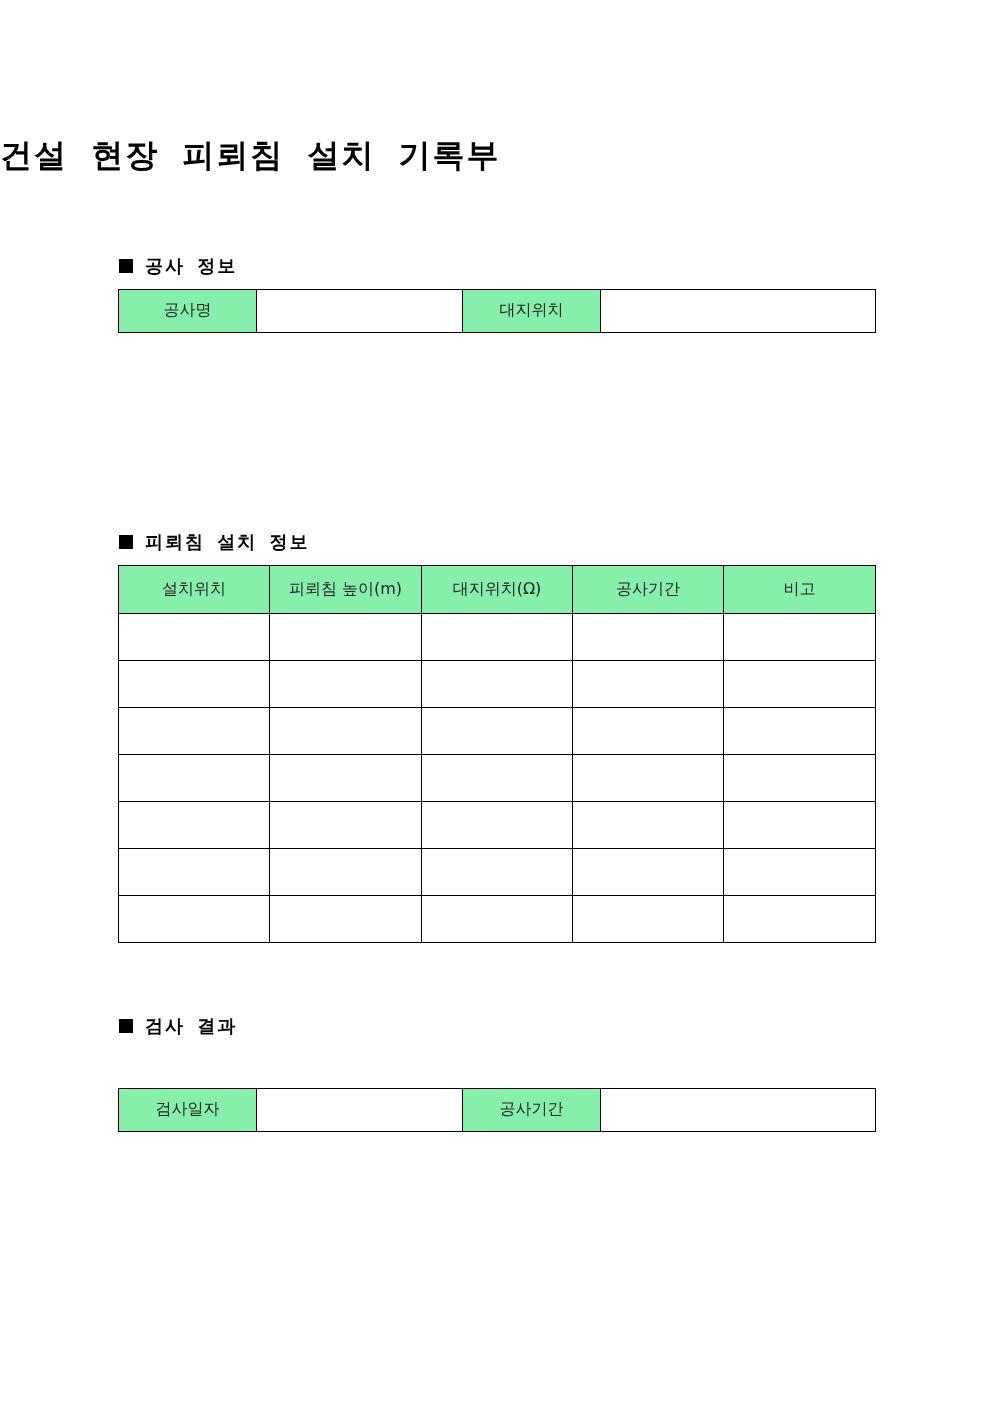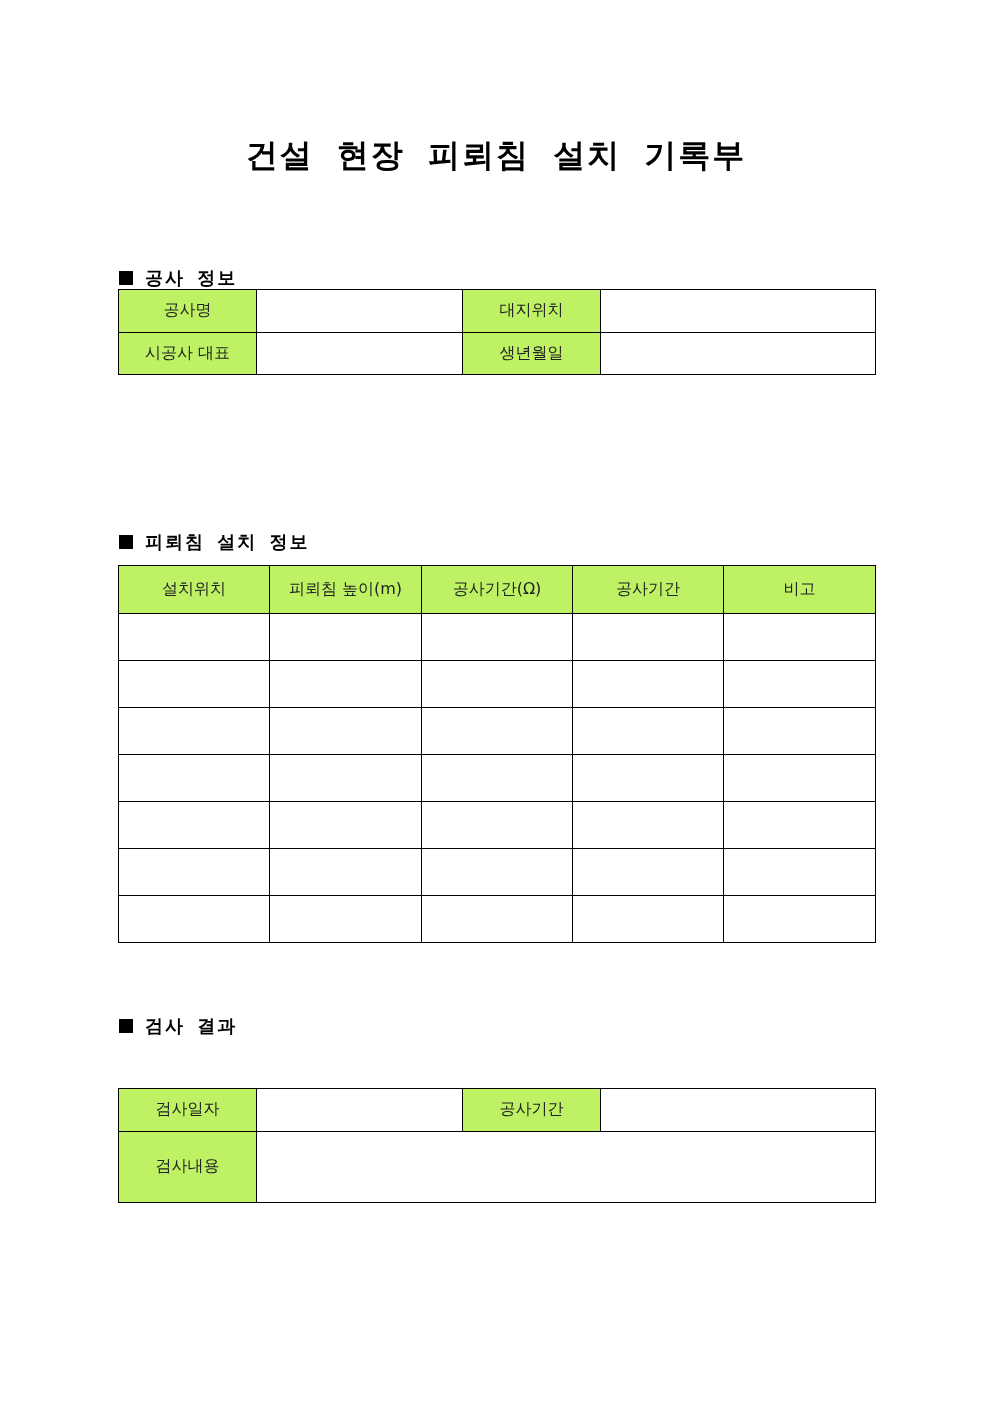--- a/index.html
+++ b/index.html
@@ -1,60 +1,54 @@
 <!DOCTYPE html>
 <html><head>
 <meta charset="utf-8">
 <style>
   html, body { margin: 0; padding: 0; background: #ffffff; }
   body { width: 992px; height: 1403px; position: relative; font-family: "DejaVu Sans", "Liberation Sans", sans-serif; color: #000; }
-  .title { position: absolute; left: 0; width: 992px; top: 134px; text-align: center; font-size: 32px; font-weight: bold; letter-spacing: 2px; word-spacing: 10px; }
+  .title { position: absolute; left: 0; width: 992px; top: 134px; font-size: 32px; font-weight: bold; letter-spacing: 2px; word-spacing: 10px; }
   .section-heading { position: absolute; left: 119px; font-size: 18px; font-weight: bold; display: flex; align-items: center; }
   .section-heading .sq { display: inline-block; width: 14px; height: 14px; background: #000; margin-right: 12px; }
   .section-heading .txt { letter-spacing: 2px; word-spacing: 4px; }
   table { position: absolute; left: 118px; width: 757px; border-collapse: collapse; table-layout: fixed; }
   td { border: 1.5px solid #000; font-size: 16px; text-align: center; vertical-align: middle; padding: 0; color: #222; }
-  td.label { background: #bef264; }
+  td.label { background: #86efac; }
   td.value { background: #ffffff; }
   #t1 { top: 289px; }
   #t1 tr { height: 42.5px; }
   #t2 { top: 565px; padding-left: 44px; }
   #t2 tr.head { height: 48px; }
   #t2 tr.row { height: 47px; }
   #t3 { top: 1050px; margin-top: 38px; }
   #t3 tr.r1, #t3 tr.r2 { height: 42.5px; }
   #t3 tr.r3 { height: 71px; }
 </style>
 </head>
 <body>
 
 <div class="title">건설 현장 피뢰침 설치 기록부</div>
 
-<div class="section-heading" style="top:254px;margin-top:12px;">
+<div class="section-heading" style="top:254px;">
   <span class="sq"></span>
   <span class="txt">공사 정보</span>
 </div>
 <table id="t1">
   <colgroup>
       <col style="width:138px">
       <col style="width:206px">
       <col style="width:138px">
       <col style="width:275px">
     </colgroup>
   <tbody>
       <tr>
     <td class="label">공사명</td>
     <td class="value"></td>
     <td class="label">대지위치</td>
-    <td class="value"></td>
-  </tr>
-  <tr>
-    <td class="label">시공사 대표</td>
-    <td class="value"></td>
-    <td class="label">생년월일</td>
     <td class="value"></td>
   </tr>
 </tbody>
   </table>
 
 <div class="section-heading" style="top:530px;text-align:right;">
   <span class="sq"></span>
   <span class="txt">피뢰침 설치 정보</span>
 </div>
 <table id="t2">
@@ -62,21 +56,21 @@
       <col style="width:151px">
       <col style="width:152px">
       <col style="width:151px">
       <col style="width:151px">
       <col style="width:152px">
     </colgroup>
   <tbody>
       <tr class="head">
     <td class="label">설치위치</td>
     <td class="label">피뢰침 높이(m)</td>
-    <td class="label">공사기간(Ω)</td>
+    <td class="label">대지위치(Ω)</td>
     <td class="label">공사기간</td>
     <td class="label">비고</td>
   </tr>
   <tr class="row">
     <td class="value"></td>
     <td class="value"></td>
     <td class="value"></td>
     <td class="value"></td>
     <td class="value"></td>
   </tr>
@@ -136,18 +130,14 @@
       <col style="width:138px">
       <col style="width:275px">
     </colgroup>
   <tbody>
       <tr class="r1">
     <td class="label">검사일자</td>
     <td class="value"></td>
     <td class="label">공사기간</td>
     <td class="value"></td>
   </tr>
-  <tr class="r3">
-    <td class="label">검사내용</td>
-    <td class="value" colspan="3"></td>
-  </tr>
 </tbody>
   </table>
 
 </body></html>

